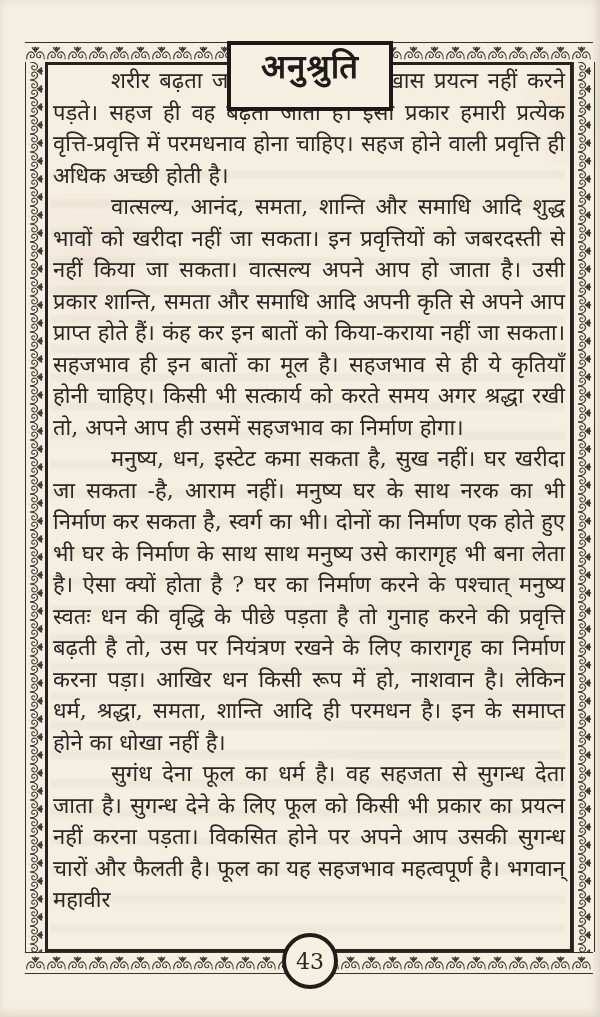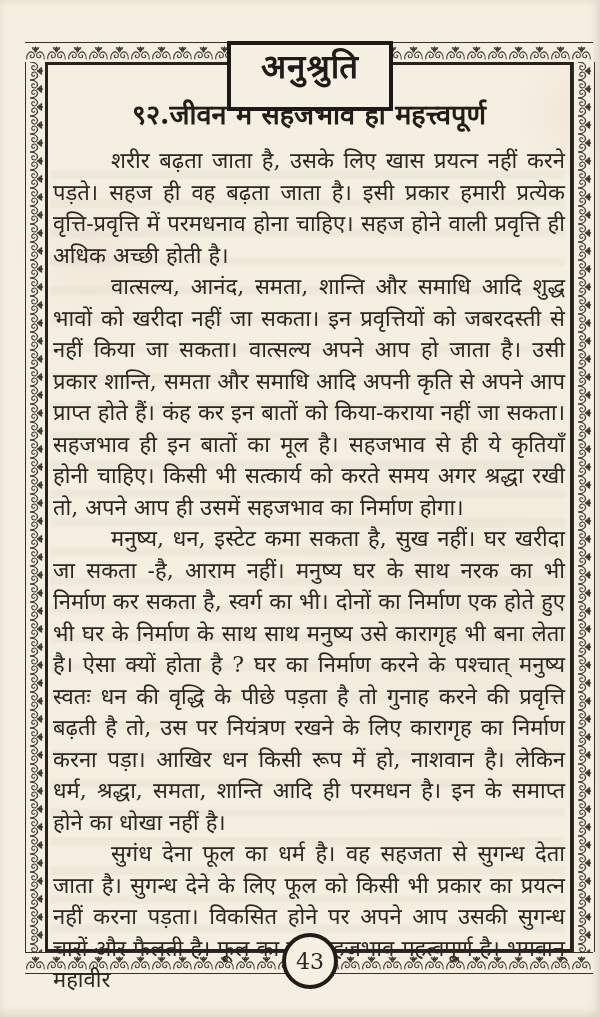--- a/index.html
+++ b/index.html
@@ -1500,21 +1500,20 @@
       </svg>
     </div>
 
   <div class="inner-frame"></div>
 
   <div class="masthead">
     <span class="masthead-title">अनुश्रुति</span>
   </div>
 
   <div class="content">
-    <div class="chapter-heading">९२.जीवन में सहजभाव ही महत्त्वपूर्ण</div>
     <div class="body-text">
       <p>शरीर बढ़ता जाता है, उसके लिए खास प्रयत्न नहीं करने पड़ते। सहज ही वह बढ़ता जाता है। इसी प्रकार हमारी प्रत्येक वृत्ति-प्रवृत्ति में परमधनाव होना चाहिए। सहज होने वाली प्रवृत्ति ही अधिक अच्छी होती है।</p>
       <p>वात्सल्य, आनंद, समता, शान्ति और समाधि आदि शुद्ध भावों को खरीदा नहीं जा सकता। इन प्रवृत्तियों को जबरदस्ती से नहीं किया जा सकता। वात्सल्य अपने आप हो जाता है। उसी प्रकार शान्ति, समता और समाधि आदि अपनी कृति से अपने आप प्राप्त होते हैं। कंह कर इन बातों को किया-कराया नहीं जा सकता। सहजभाव ही इन बातों का मूल है। सहजभाव से ही ये कृतियाँ होनी चाहिए। किसी भी सत्कार्य को करते समय अगर श्रद्धा रखी तो, अपने आप ही उसमें सहजभाव का निर्माण होगा।</p>
       <p>मनुष्य, धन, इस्टेट कमा सकता है, सुख नहीं। घर खरीदा जा सकता -है, आराम नहीं। मनुष्य घर के साथ नरक का भी निर्माण कर सकता है, स्वर्ग का भी। दोनों का निर्माण एक होते हुए भी घर के निर्माण के साथ साथ मनुष्य उसे कारागृह भी बना लेता है। ऐसा क्यों होता है ? घर का निर्माण करने के पश्चात् मनुष्य स्वतः धन की वृद्धि के पीछे पड़ता है तो गुनाह करने की प्रवृत्ति बढ़ती है तो, उस पर नियंत्रण रखने के लिए कारागृह का निर्माण करना पड़ा। आखिर धन किसी रूप में हो, नाशवान है। लेकिन धर्म, श्रद्धा, समता, शान्ति आदि ही परमधन है। इन के समाप्त होने का धोखा नहीं है।</p>
       <p>सुगंध देना फूल का धर्म है। वह सहजता से सुगन्ध देता जाता है। सुगन्ध देने के लिए फूल को किसी भी प्रकार का प्रयत्न नहीं करना पड़ता। विकसित होने पर अपने आप उसकी सुगन्ध चारों और फैलती है। फूल का यह सहजभाव महत्वपूर्ण है। भगवान् महावीर</p>
     </div>
   </div>
 
   <div class="page-num">
     <span>43</span>

